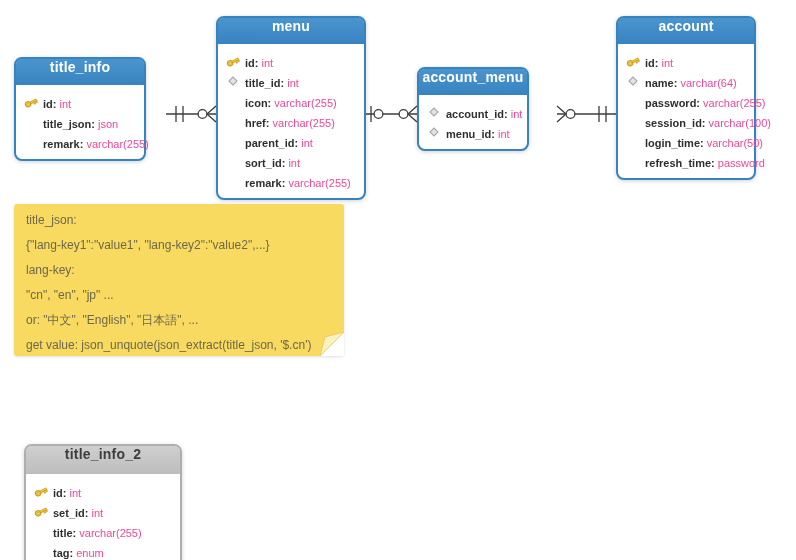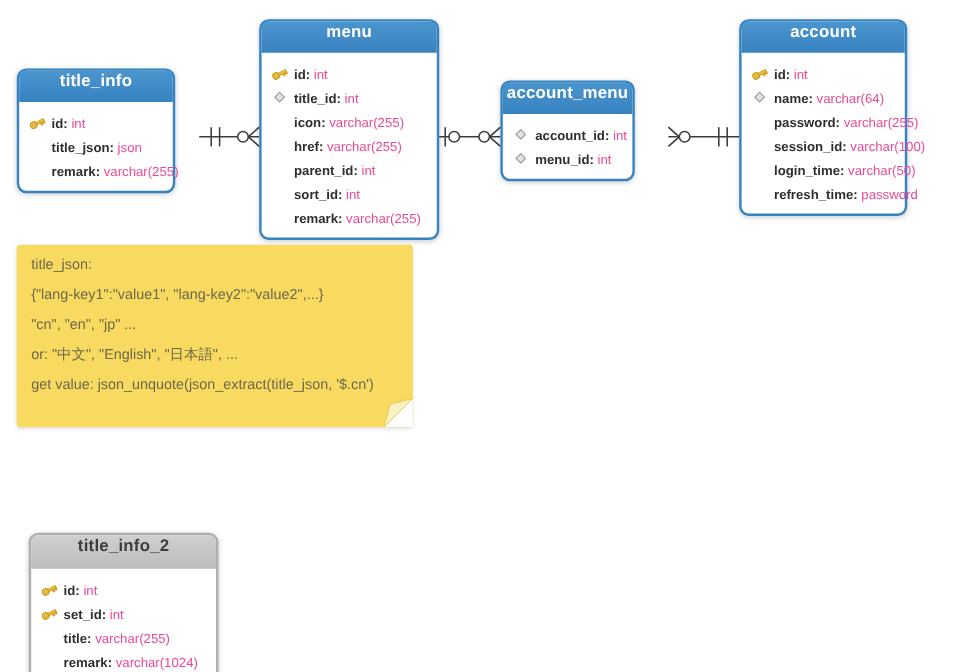--- a/index.html
+++ b/index.html
@@ -259,31 +259,37 @@
             <span class="fname">set_id:</span>
             <span class="ftype"> int</span>
           </div>
           <div class="row">
             <span class="ic"></span>
             <span class="fname">title:</span>
             <span class="ftype"> varchar(255)</span>
           </div>
           <div class="row">
             <span class="ic"></span>
+            <span class="fname">tag:</span>
+            <span class="ftype"> enum</span>
+          </div>
+          <div class="row">
+            <span class="ic"></span>
             <span class="fname">remark:</span>
             <span class="ftype"> varchar(1024)</span>
           </div>
         </div>
       </div>
     </div>
 
   <div id="note" style="left: 14px; top: 204px; width: 330px; height: 152px;">
     <div id="note-lines">
         <div class="note-line">title_json:</div>
         <div class="note-line">{"lang-key1":"value1", "lang-key2":"value2",...}</div>
+        <div class="note-line">lang-key:</div>
         <div class="note-line">"cn", "en", "jp" ...</div>
         <div class="note-line">or: "中文", "English", "日本語", ...</div>
         <div class="note-line">get value: json_unquote(json_extract(title_json, '$.cn')</div>
       </div>
     <svg id="note-fold" width="24" height="24" xmlns="http://www.w3.org/2000/svg">
       <path d="M24,0 L24,24 L0,24 Z" fill="#ffffff"></path>
       <path d="M0,24 L24,0 L5,5 Z" fill="#fbf2c4" stroke="#e3cb52" stroke-width="0.8"></path>
     </svg>
   </div>
 </div>

